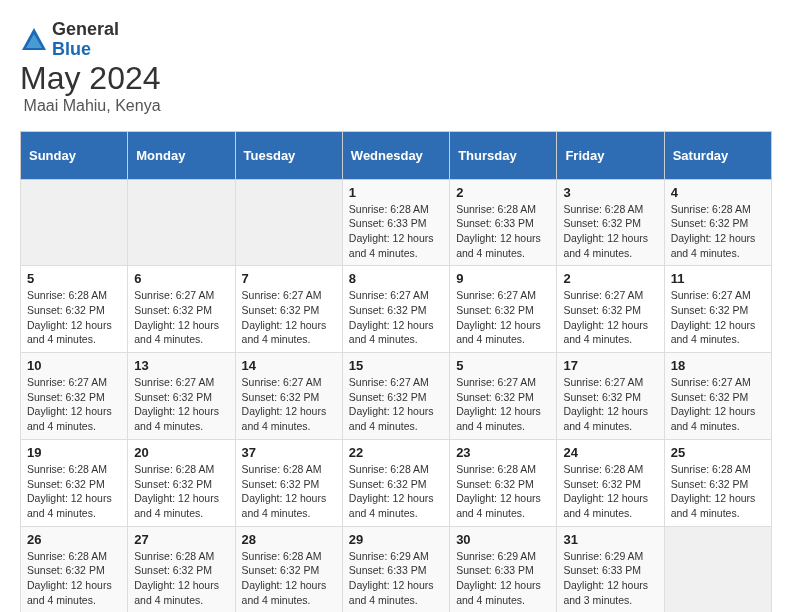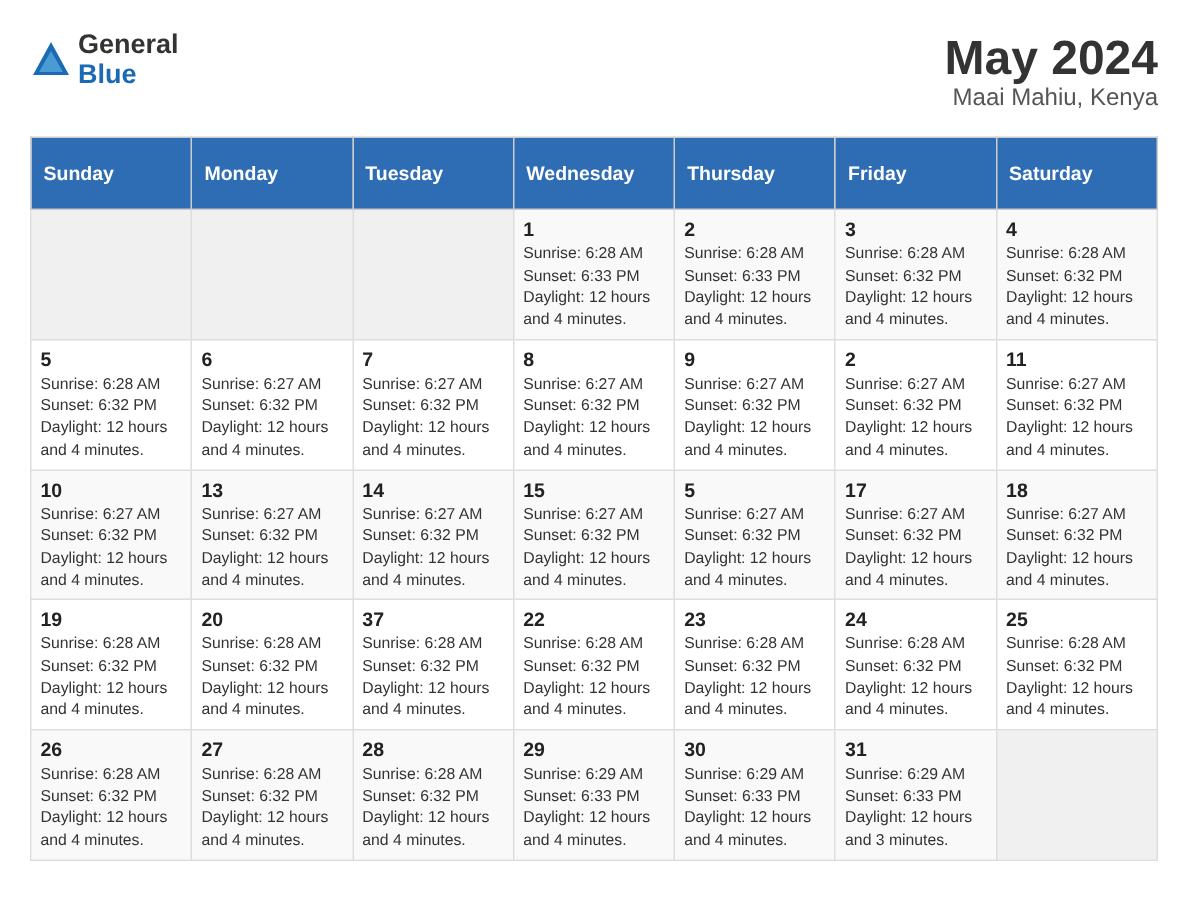--- a/index.html
+++ b/index.html
@@ -8,20 +8,21 @@
       background: #fff;
       width: 792px;
       min-height: 612px;
       padding: 20px;
     }
     .header-area {
       display: flex;
       justify-content: space-between;
       align-items: flex-start;
       margin-bottom: 16px;
+      flex-direction: column;
     }
     .logo {
       display: flex;
       align-items: center;
       gap: 4px;
     }
     .logo-text {
       font-size: 18px;
       font-weight: bold;
       line-height: 1.1;
@@ -30,23 +31,22 @@
     .logo-blue { color: #1a6ab5; }
     .logo-icon {
       width: 28px;
       height: 28px;
     }
     .title-area {
       text-align: right;
     }
     .month-year {
       font-size: 32px;
-      font-weight: bold;
+      font-weight: normal;
       color: #333;
-      margin-left: 32px;
     }
     .location {
       font-size: 16px;
       color: #555;
     }
     .calendar {
       width: 100%;
       border-collapse: collapse;
       font-size: 11px;
     }

